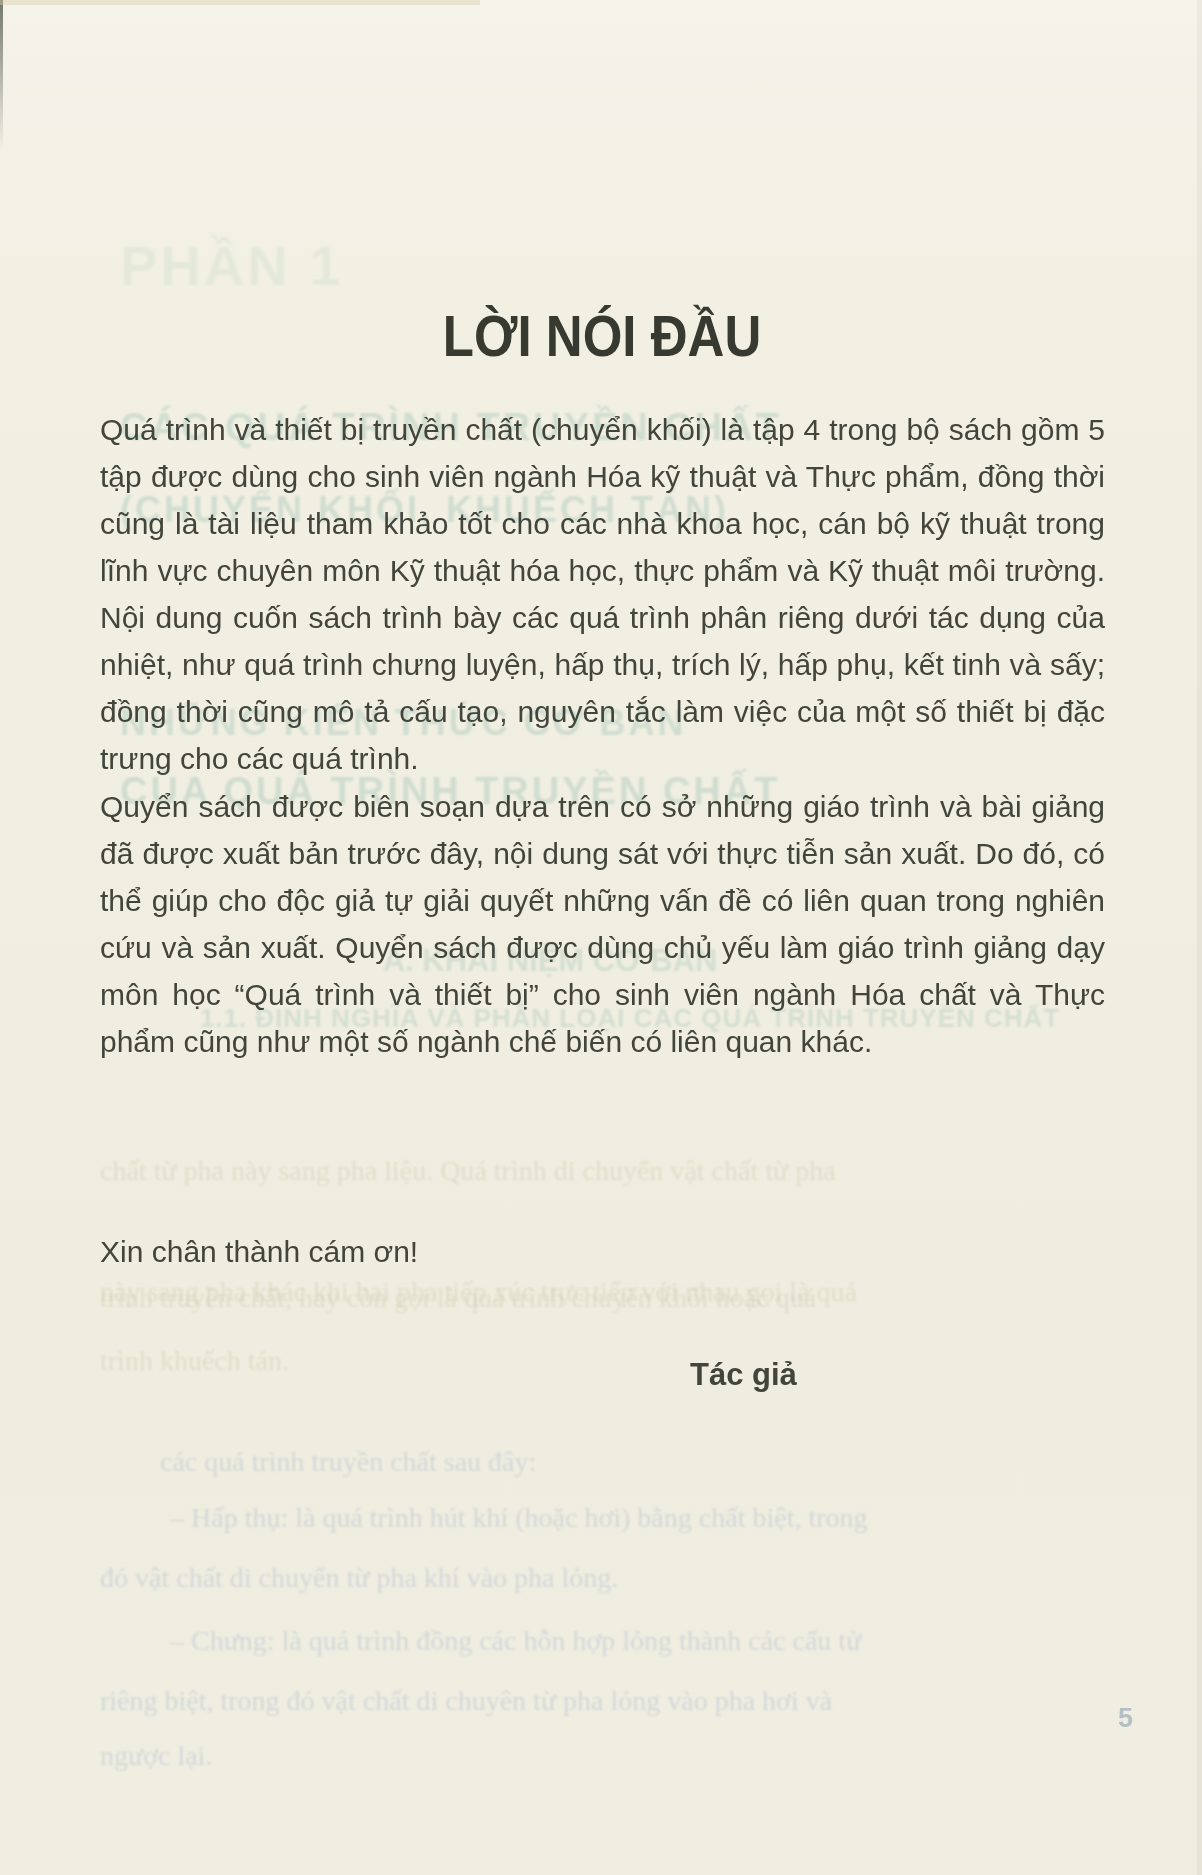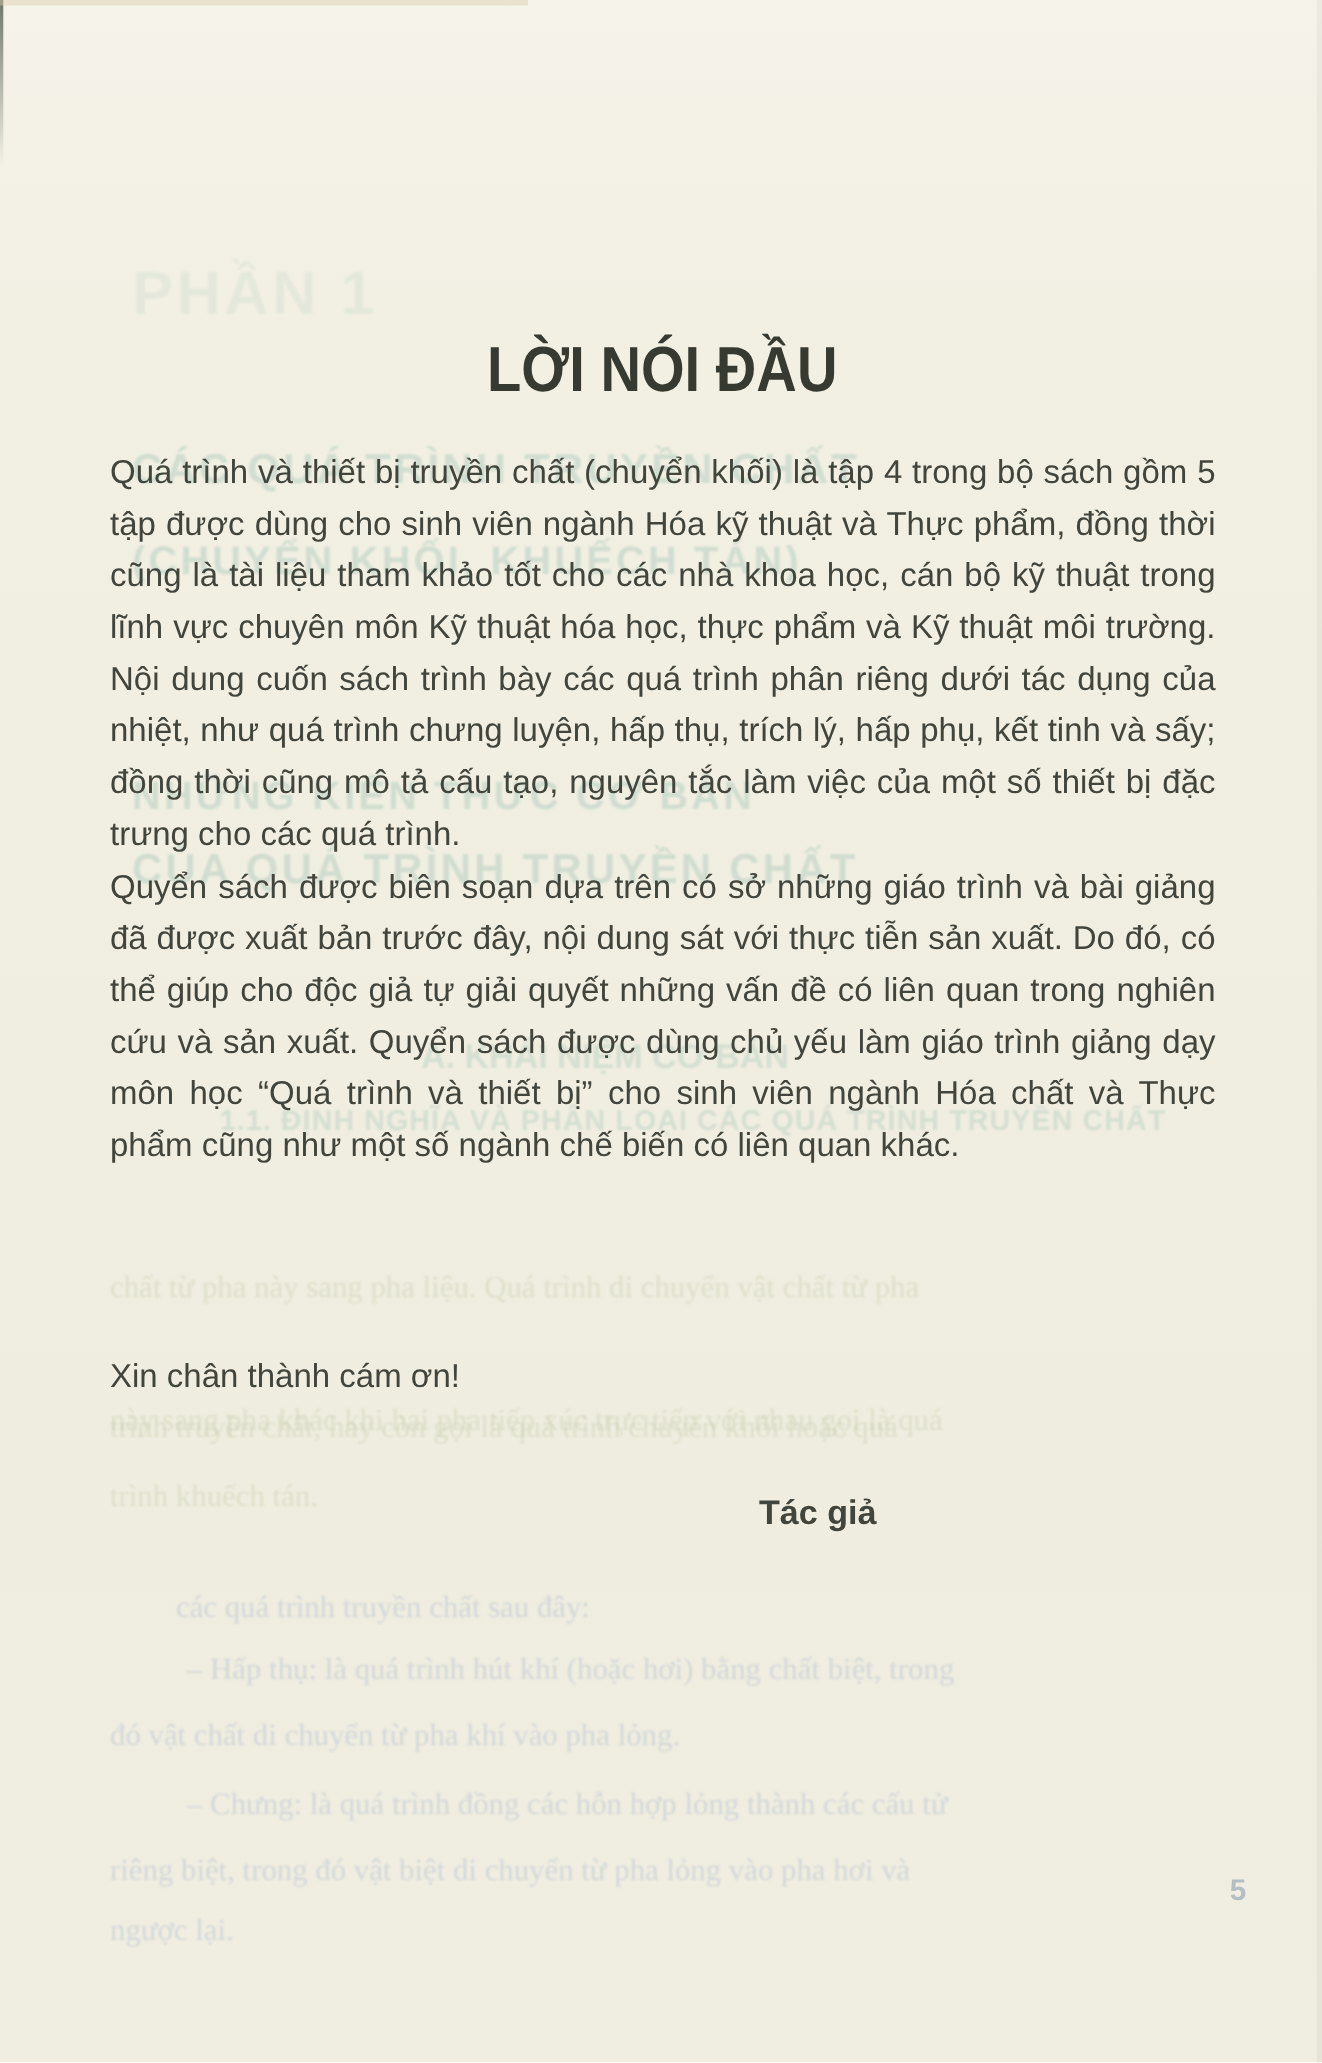--- a/index.html
+++ b/index.html
@@ -111,21 +111,21 @@
   <div class="bleed bleed-sub bt5">A. KHÁI NIỆM CƠ BẢN</div>
   <div class="bleed bleed-sub bt6">1.1. ĐỊNH NGHĨA VÀ PHÂN LOẠI CÁC QUÁ TRÌNH TRUYỀN CHẤT</div>
   <div class="bleed bleed-line bl1">chất từ pha này sang pha liệu. Quá trình di chuyển vật chất từ pha</div>
   <div class="bleed bleed-line bl2">này sang pha khác khi hai pha tiếp xúc trực tiếp với nhau gọi là quá</div>
   <div class="bleed bleed-line bl3">trình truyền chất, hay còn gọi là quá trình chuyển khối hoặc quá</div>
   <div class="bleed bleed-line bl4">trình khuếch tán.</div>
   <div class="bleed bleed-line blue bl5">các quá trình truyền chất sau đây:</div>
   <div class="bleed bleed-line blue bl6">– Hấp thụ: là quá trình hút khí (hoặc hơi) bằng chất biệt, trong</div>
   <div class="bleed bleed-line blue bl7">đó vật chất di chuyển từ pha khí vào pha lỏng.</div>
   <div class="bleed bleed-line blue bl8">– Chưng: là quá trình đồng các hỗn hợp lỏng thành các cấu tử</div>
-  <div class="bleed bleed-line blue bl9">riêng biệt, trong đó vật biệt di chuyển từ pha lỏng vào pha hơi và</div>
+  <div class="bleed bleed-line blue bl9">riêng biệt, trong đó vật chất di chuyên từ pha lỏng vào pha hơi và</div>
   <div class="bleed bleed-line blue bl10">ngược lại.</div>
 
   <h1 class="title"><span>LỜI NÓI ĐẦU</span></h1>
 
   <p class="para p1">Quá trình và thiết bị truyền chất (chuyển khối) là tập 4 trong bộ sách gồm 5 tập được dùng cho sinh viên ngành Hóa kỹ thuật và Thực phẩm, đồng thời cũng là tài liệu tham khảo tốt cho các nhà khoa học, cán bộ kỹ thuật trong lĩnh vực chuyên môn Kỹ thuật hóa học, thực phẩm và Kỹ thuật môi trường. Nội dung cuốn sách trình bày các quá trình phân riêng dưới tác dụng của nhiệt, như quá trình chưng luyện, hấp thụ, trích lý, hấp phụ, kết tinh và sấy; đồng thời cũng mô tả cấu tạo, nguyên tắc làm việc của một số thiết bị đặc trưng cho các quá trình.</p>
   <p class="para p2">Quyển sách được biên soạn dựa trên có sở những giáo trình và bài giảng đã được xuất bản trước đây, nội dung sát với thực tiễn sản xuất. Do đó, có thể giúp cho độc giả tự giải quyết những vấn đề có liên quan trong nghiên cứu và sản xuất. Quyển sách được dùng chủ yếu làm giáo trình giảng dạy môn học “Quá trình và thiết bị” cho sinh viên ngành Hóa chất và Thực phẩm cũng như một số ngành chế biến có liên quan khác.</p>
   <p class="para p4">Xin chân thành cám ơn!</p>
 
   <div class="signature">Tác giả</div>
 

